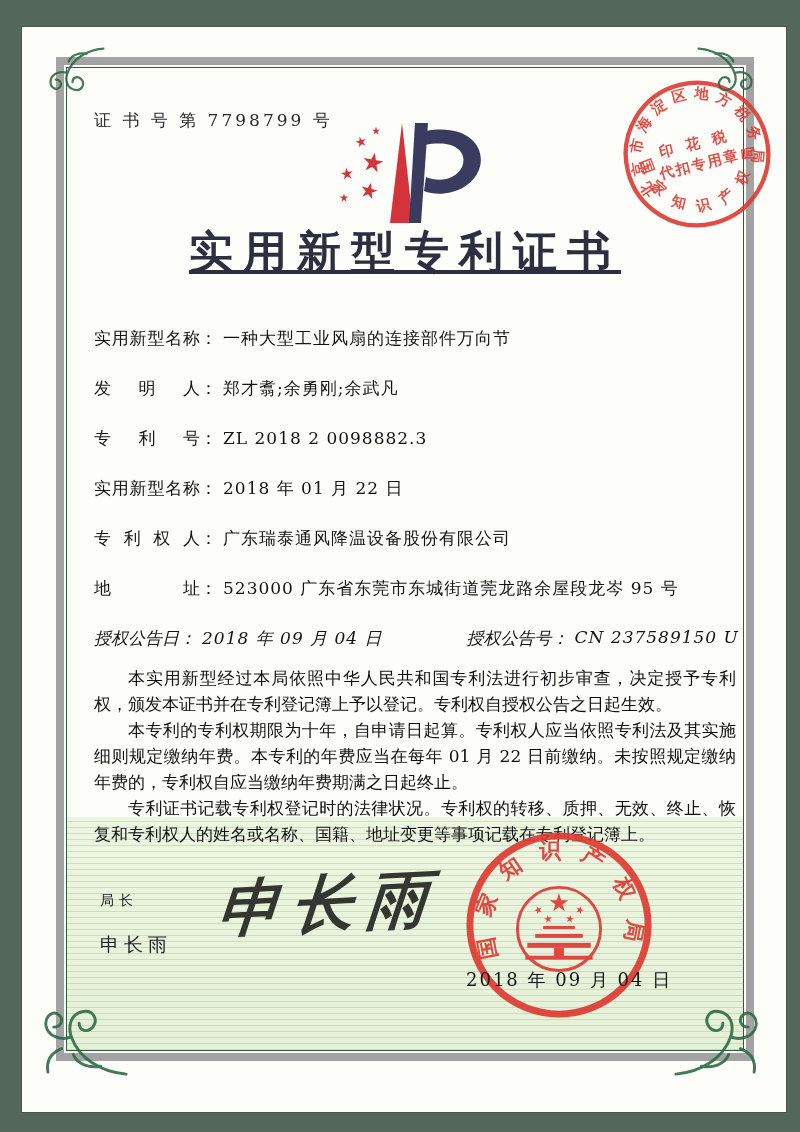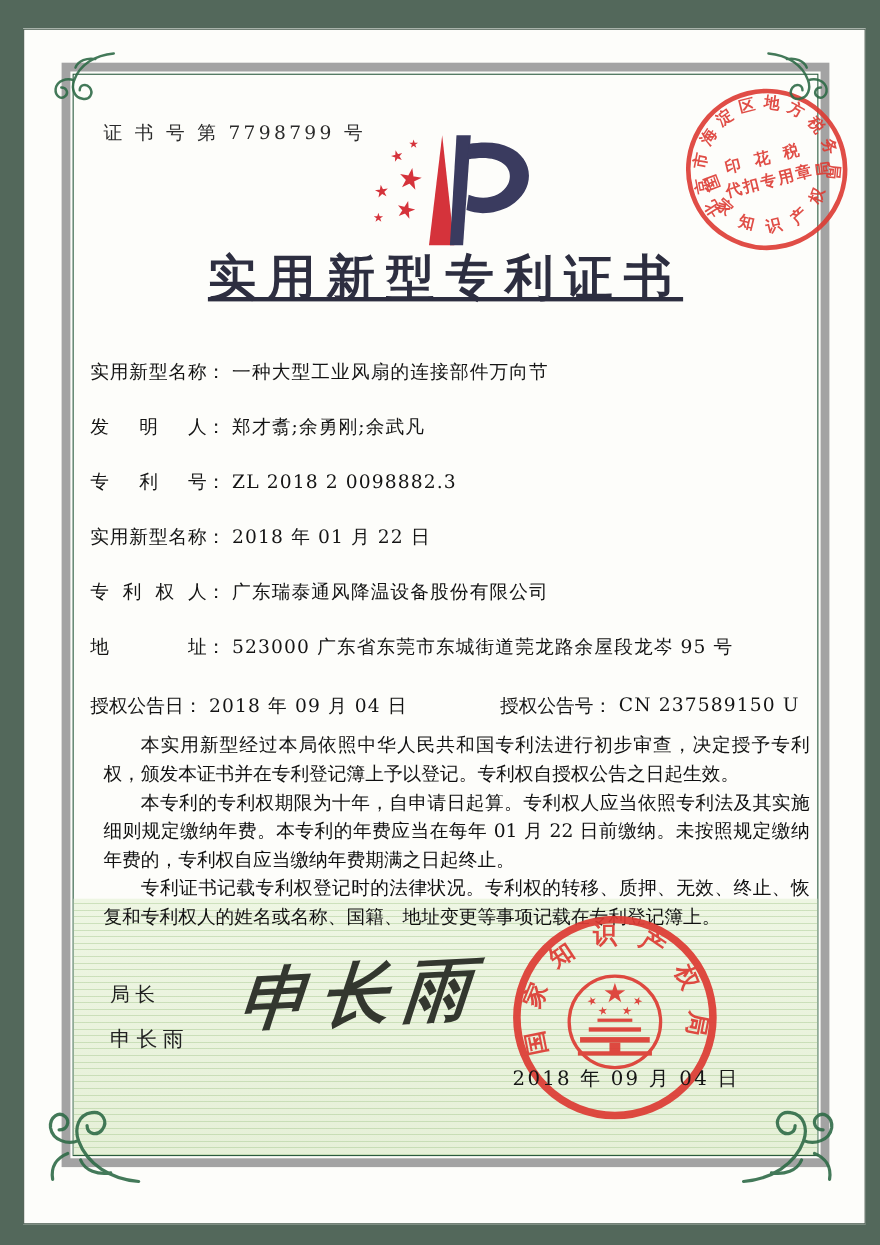--- a/index.html
+++ b/index.html
@@ -14,31 +14,31 @@
   .guilloche{position:absolute;left:3px;right:3px;bottom:3px;height:233px;
     background:
       repeating-linear-gradient(0deg, rgba(150,190,125,.38) 0 1px, rgba(255,255,255,0) 1px 6px),
       linear-gradient(#eef6e3,#e6f0d8);}
   .cert-number{position:absolute;left:30px;top:44px;font-size:17px;letter-spacing:3px;color:#2a2a2a;}
   .title{position:absolute;left:0;right:0;top:158px;text-align:center;font-size:44px;
          font-weight:700;color:#2d2e40;letter-spacing:10px;text-decoration:underline;}
   .logo{position:absolute;left:266px;top:56px;width:164px;height:114px;}
   .tax-stamp{position:absolute;left:556px;top:12px;width:154px;height:154px;
              transform:rotate(-14deg);opacity:.9;}
-  .fields{position:absolute;left:18px;top:262px;width:642px;font-size:17px;color:#141414;}
+  .fields{position:absolute;left:30px;top:262px;width:642px;font-size:17px;color:#141414;}
   .row{display:flex;align-items:baseline;height:28px;margin-bottom:22px;white-space:nowrap;}
   .flabel{display:inline-block;width:106px;text-align:justify;text-align-last:justify;}
   .colon{margin-right:6px;}
   .fval{letter-spacing:1px;}
-  .grant-row{display:flex;align-items:center;height:28px;white-space:nowrap;}
+  .grant-row{display:flex;align-items:flex-start;height:28px;white-space:nowrap;font-style:italic;}
   .gpair2{margin-left:84px;}
   .paras{position:absolute;left:30px;top:600px;width:642px;font-size:17px;line-height:26px;
          text-align:justify;color:#101010;}
   .paras p{margin:0;text-indent:2em;}
-  .sig-title{position:absolute;left:100px;top:892px;font-size:18px;letter-spacing:5px;color:#222;text-align:center;}
+  .sig-title{position:absolute;left:100px;top:892px;font-size:14px;letter-spacing:5px;color:#222;text-align:center;}
   .sig-name{position:absolute;left:100px;top:932px;font-size:19px;letter-spacing:5px;color:#222;}
   .sig-script{position:absolute;left:218px;top:862px;font-size:62px;font-weight:700;
               font-style:italic;color:#33372f;letter-spacing:12px;
               transform:rotate(-3deg) skewX(-8deg);white-space:nowrap;}
   .grant-seal{position:absolute;left:460px;top:826px;width:198px;height:198px;opacity:.92;}
   .seal-date{position:absolute;left:466px;top:968px;font-size:18px;letter-spacing:2px;
              color:#151515;white-space:nowrap;}
   .footer{position:absolute;left:0;right:0;top:1028px;text-align:center;font-size:14px;
           letter-spacing:2px;color:#2f2f2f;}
   .orn{position:absolute;pointer-events:none;}

